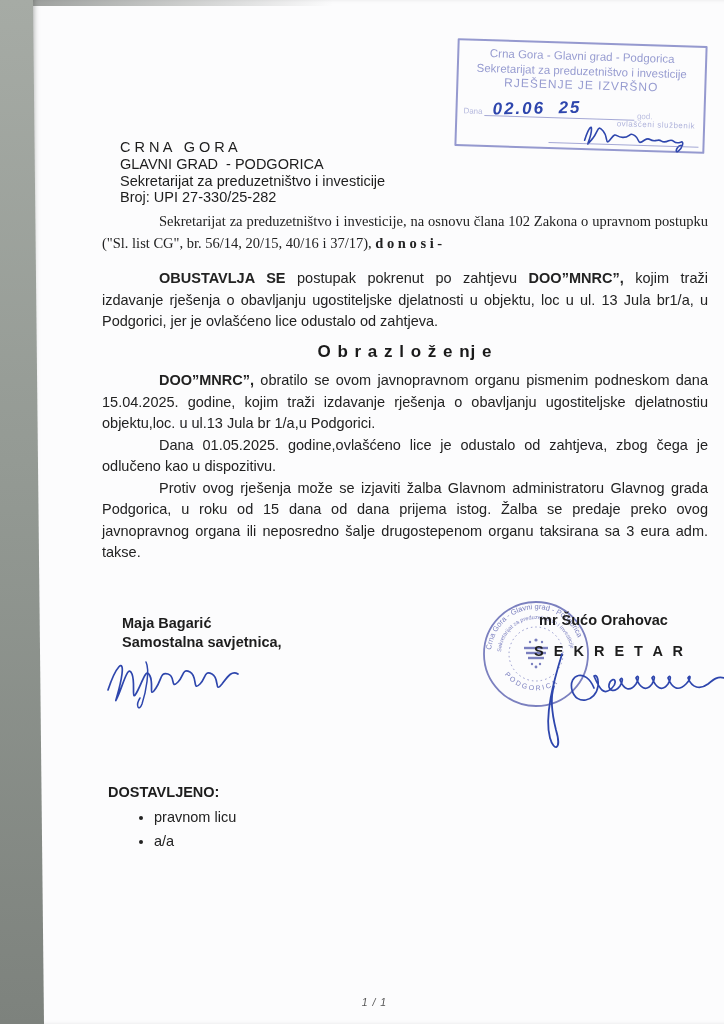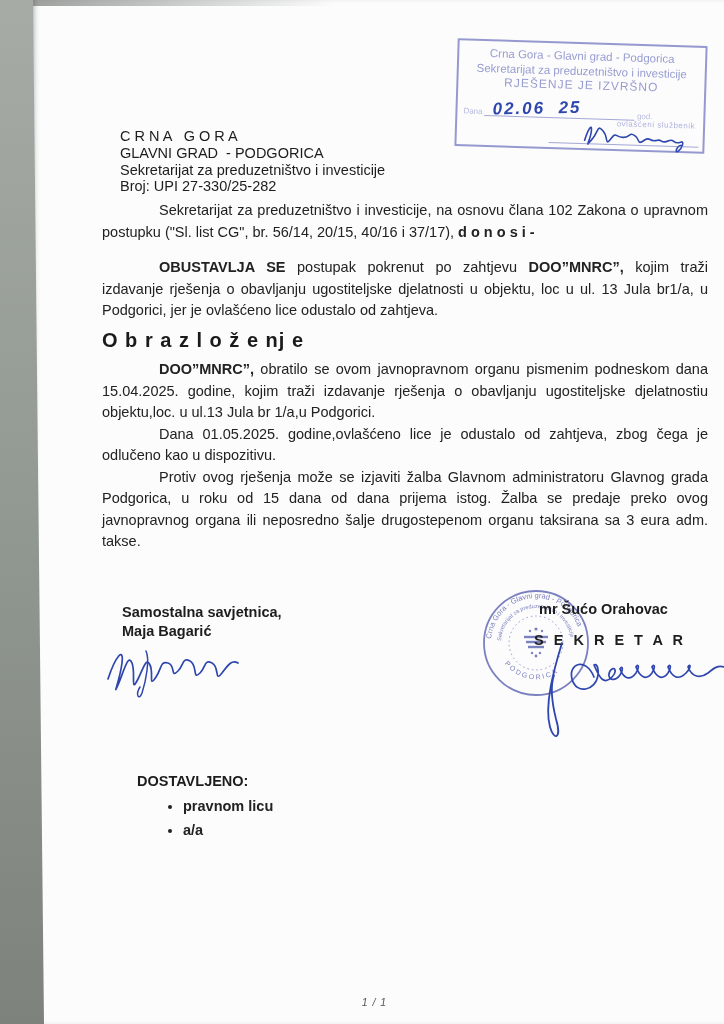--- a/index.html
+++ b/index.html
@@ -13,35 +13,35 @@
     position:absolute;top:0;bottom:0;right:0;left:33px;
     background:#fcfcfd;
     clip-path:polygon(0 0, 100% 0, 100% 100%, 11px 100%);
     box-shadow:inset 4px 0 6px -4px rgba(40,45,40,.5);
   }
   .top-shade{
     position:absolute;left:0;top:0;height:6px;width:300px;
     background:linear-gradient(to right, rgba(80,85,80,.55), rgba(80,85,80,0));
   }
   .content{
-    position:absolute;left:0;top:4px;right:0;
+    position:absolute;left:0;top:15px;right:0;
     padding:124px 16px 0 69px;
     color:#222;font-size:14.5px;line-height:21.5px;
   }
   .hdr{margin-left:18px;line-height:16.8px;font-size:14.5px;color:#1d1d1d;}
   .hdr div{white-space:pre;}
   .para{margin:0;text-align:justify;text-indent:57px;}
-  .intro{margin-top:5px;}
+  .intro{margin-top:5px;font-family:Liberation Serif, serif;}
   .b{font-weight:bold;}
   h1.doc-title{
     margin:13px 0 0 0;text-align:center;font-size:15.5px;font-weight:bold;
     letter-spacing:2px;color:#1a1a1a;
   }
   h2.doc-sub{
-    margin:8px 0 0 0;text-align:left;font-size:20px;font-weight:bold;
+    margin:8px 0 0 0;text-align:center;font-size:17px;font-weight:bold;
     letter-spacing:1px;color:#1a1a1a;
   }
   .disp{margin-top:14px;}
   .reason1{margin-top:8px;}
 
   
   .stamp-top{
     position:absolute;left:423px;top:42px;width:246px;height:104px;
     border:2px solid rgba(105,111,186,.7);
     transform:rotate(1.8deg);
@@ -74,23 +74,23 @@
   
   .sig-area{position:relative;height:152px;margin-top:46px;}
   .sig-left{position:absolute;left:20px;top:4px;font-weight:bold;line-height:19px;color:#1d1d1d;}
   .sig-left-svg{position:absolute;left:0;top:34px;}
   .round-stamp-svg{position:absolute;left:376px;top:-14px;z-index:1;}
   .sig-right-name{position:absolute;left:437px;top:0;font-weight:bold;color:#1d1d1d;z-index:2;}
   .sig-right-role{position:absolute;left:432px;top:31px;font-weight:bold;letter-spacing:3px;color:#1d1d1d;z-index:2;text-align:center;}
   .sig-right-svg{position:absolute;left:408px;top:36px;z-index:3;}
 
   
-  .delivery{margin-top:20px;margin-left:35px;}
+  .delivery{margin-top:20px;margin-left:6px;}
   .delivery-title{font-weight:bold;color:#1d1d1d;}
-  .delivery ul{margin:4px 0 0 0;padding-left:46px;font-weight:bold;}
+  .delivery ul{margin:4px 0 0 0;padding-left:46px;}
   .delivery li{margin:2px 0;list-style-type:disc;font-size:14.5px;}
 
   .footer{
     position:absolute;left:0;right:8px;bottom:16px;text-align:center;
     font-size:10.5px;font-style:italic;color:#555;letter-spacing:1px;
   }
   svg{display:block;}
 </style>
 </head>
 <body>
@@ -131,22 +131,22 @@
     <p class="para disp"><span class="b">OBUSTAVLJA SE</span><span> postupak pokrenut po zahtjevu </span><span class="b">DOO”MNRC”,</span><span> kojim traži izdavanje rješenja o obavljanju ugostiteljske djelatnosti u objektu, loc u ul. 13 Jula br1/a, u Podgorici, jer je ovlašćeno lice odustalo od zahtjeva.</span></p>
 
     <h2 class="doc-sub">O b r a z l o ž e nj e</h2>
 
     <p class="para reason1"><span class="b">DOO”MNRC”,</span><span> obratilo se ovom javnopravnom organu pismenim podneskom dana 15.04.2025. godine, kojim traži izdavanje rješenja o obavljanju ugostiteljske djelatnostiu objektu,loc. u ul.13 Jula br 1/a,u Podgorici.</span></p>
     <p class="para">Dana 01.05.2025. godine,ovlašćeno lice je odustalo od  zahtjeva, zbog čega je odlučeno kao u dispozitivu.</p>
     <p class="para">Protiv ovog rješenja može se izjaviti žalba Glavnom administratoru Glavnog grada Podgorica, u roku od 15 dana od dana prijema istog. Žalba se predaje preko ovog javnopravnog organa ili neposredno šalje drugostepenom organu taksirana sa 3 eura adm. takse.</p>
 
     <div class="sig-area">
       <div class="sig-left">
+        <div>Maja Bagarić</div>
         <div>Samostalna savjetnica,</div>
-        <div>Maja Bagarić</div>
       </div>
       <div class="sig-left-svg">
         <svg width="160" height="70" viewBox="0 0 160 70">
           <path d="M6 46 C14 22 22 14 20 30 C18 46 10 66 16 52 C22 38 26 20 30 30 C34 40 28 62 36 46 C42 34 44 24 48 32 C52 40 46 56 54 44 C60 35 58 28 66 30 C74 32 68 46 76 38 C82 32 80 24 88 28 C96 32 90 48 98 40 C104 34 102 26 110 30 C118 34 112 50 120 40 C126 32 130 26 136 30" stroke="#2e46ad" stroke-width="1.7" fill="none" stroke-linecap="round"></path>
           <path d="M44 18 C48 26 44 48 40 60 C37 68 33 62 38 54" stroke="#2e46ad" stroke-width="1.5" fill="none" stroke-linecap="round"></path>
         </svg>
       </div>
 
       <div class="round-stamp-svg">
         <svg width="116" height="116" viewBox="0 0 116 116" opacity="0.82">

